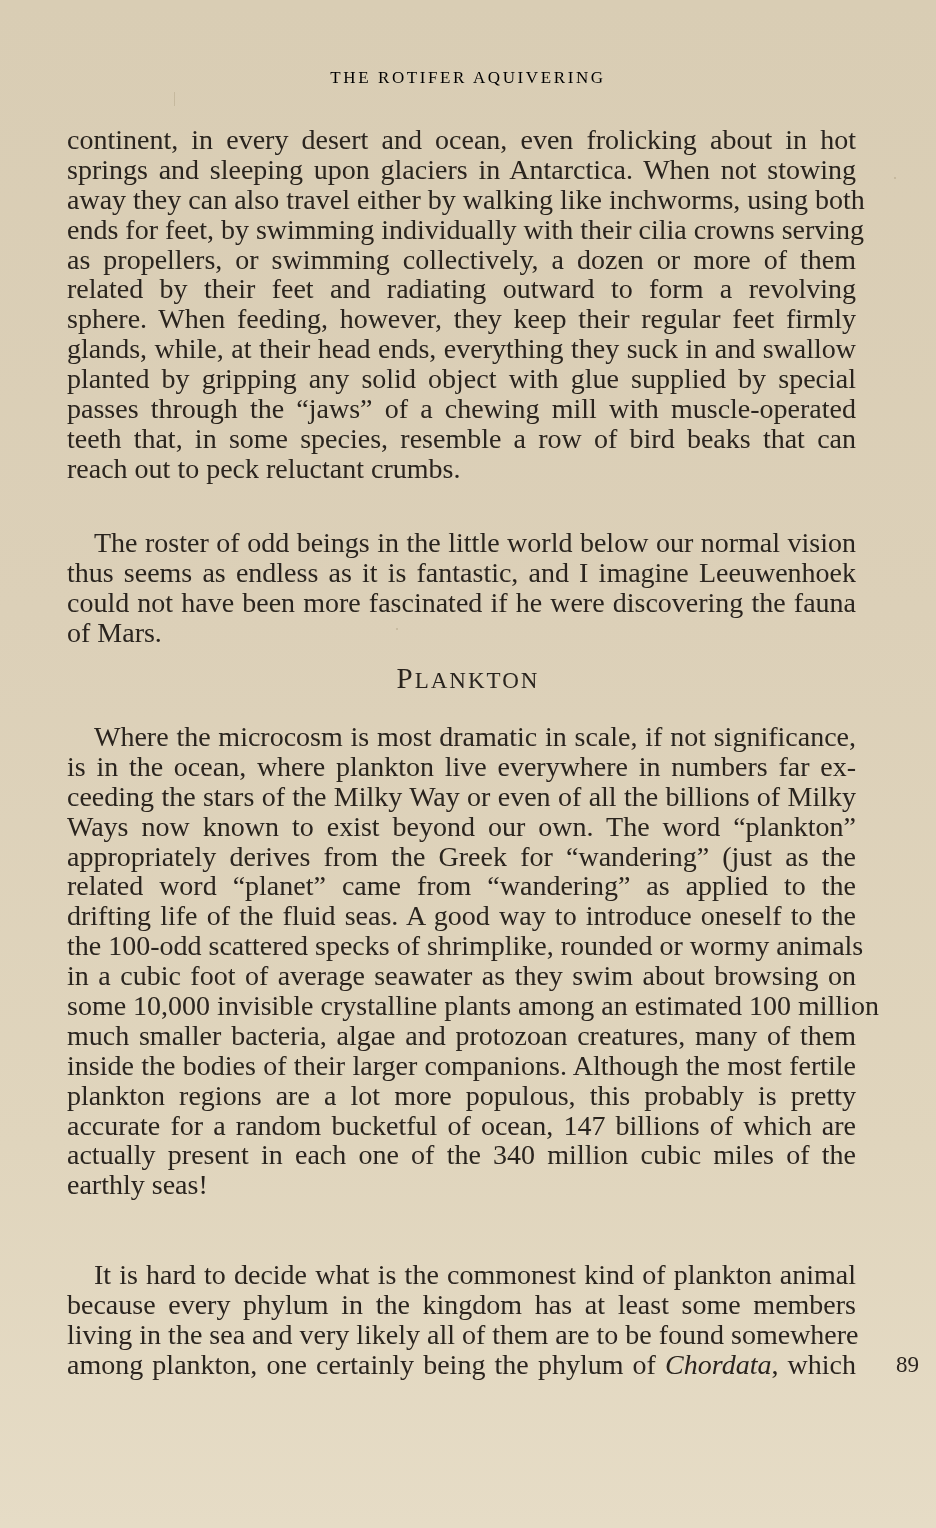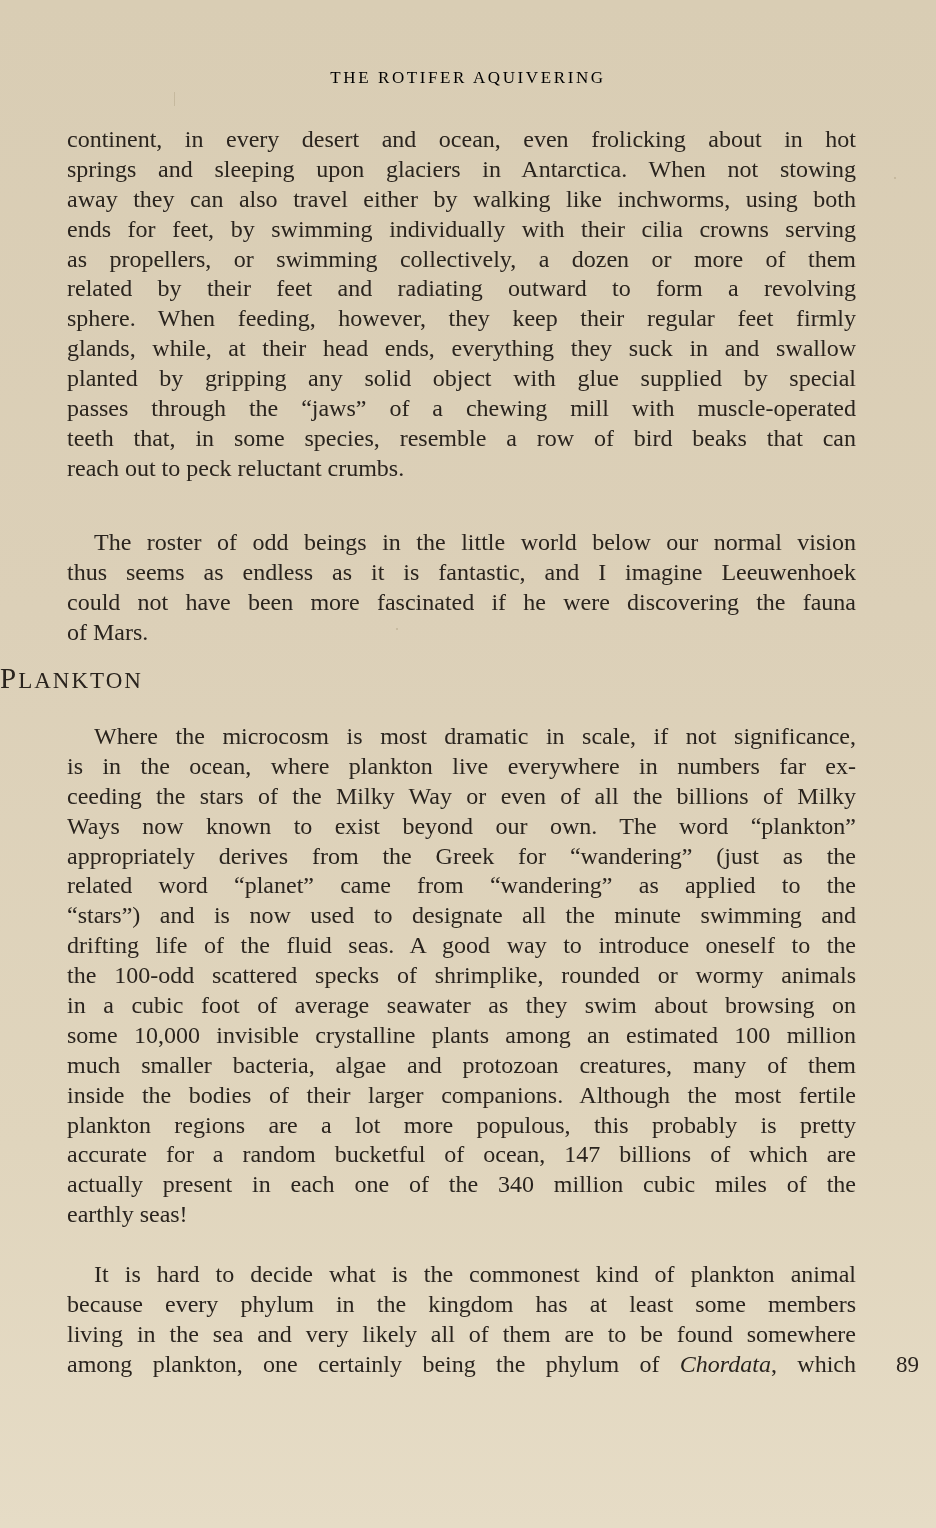--- a/index.html
+++ b/index.html
@@ -12,29 +12,29 @@
   }
   .page { position: absolute; left: 0; top: 0; width: 936px; height: 1528px; }
   .running-head {
     position: absolute; top: 68px; left: 0; width: 936px;
     text-align: center; font-size: 17px; letter-spacing: 2.6px;
     color: #000000;
   }
   .block { position: absolute; left: 67px; width: 789px; }
   .line {
     display: block; height: 29.9px; line-height: 29.9px;
-    font-size: 24px; white-space: nowrap;
+    font-size: 28px; white-space: nowrap;
     text-align: justify; text-align-last: justify;
     transform-origin: left center;
   }
   .line.last { text-align-last: left; }
   .line.indent { padding-left: 27px; }
   .section-title {
     position: absolute; top: 662px; left: 0; width: 936px;
-    text-align: left; font-size: 23px; letter-spacing: 2px;
+    text-align: center; font-size: 23px; letter-spacing: 2px;
     color: #2a241e;
   }
   .section-title .cap { font-size: 29px; }
   .folio {
     position: absolute; left: 896px; top: 1352px;
     font-size: 23px; color: #2a241e;
   }
   em { font-style: italic; }
   .speck { position: absolute; background: #b9ab90; opacity: .6; }
 </style>
@@ -71,21 +71,20 @@
     <span class="cap">P</span><span>LANKTON</span>
   </div>
 
   <div class="block" style="top:722px;">
     <span class="line indent">Where the microcosm is most dramatic in scale, if not significance,</span>
     <span class="line">is in the ocean, where plankton live everywhere in numbers far ex-</span>
     <span class="line">ceeding the stars of the Milky Way or even of all the billions of Milky</span>
     <span class="line">Ways now known to exist beyond our own.  The word “plankton”</span>
     <span class="line">appropriately derives from the Greek for “wandering” (just as the</span>
     <span class="line">related word “planet” came from “wandering” as applied to the</span>
-    <span class="line">“stars”) and is now used to designate all the minute swimming and</span>
     <span class="line">drifting life of the fluid seas.  A good way to introduce oneself to the</span>
     <span class="line">the 100-odd scattered specks of shrimplike, rounded or wormy animals</span>
     <span class="line">in a cubic foot of average seawater as they swim about browsing on</span>
     <span class="line">some 10,000 invisible crystalline plants among an estimated 100 million</span>
     <span class="line">much smaller bacteria, algae and protozoan creatures, many of them</span>
     <span class="line">inside the bodies of their larger companions.  Although the most fertile</span>
     <span class="line">plankton regions are a lot more populous, this probably is pretty</span>
     <span class="line">accurate for a random bucketful of ocean, 147 billions of which are</span>
     <span class="line">actually present in each one of the 340 million cubic miles of the</span>
     <span class="line last">earthly seas!</span>

